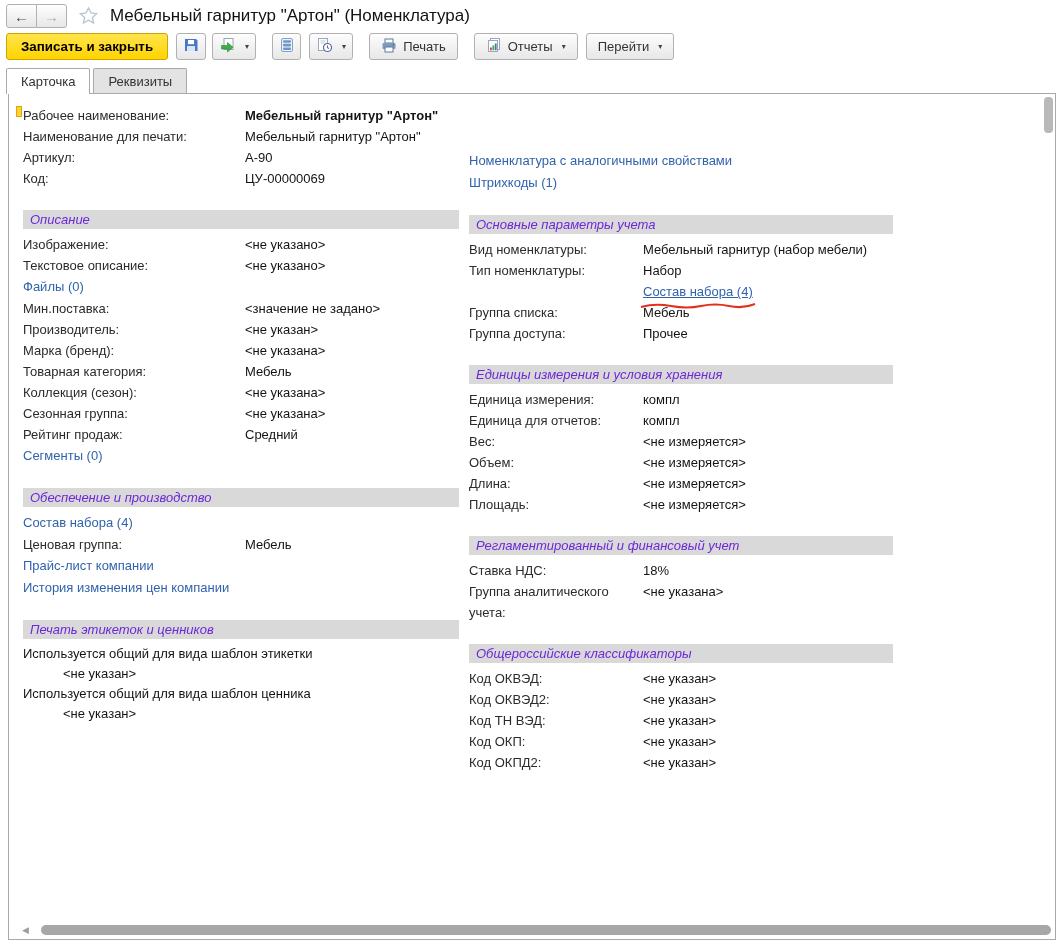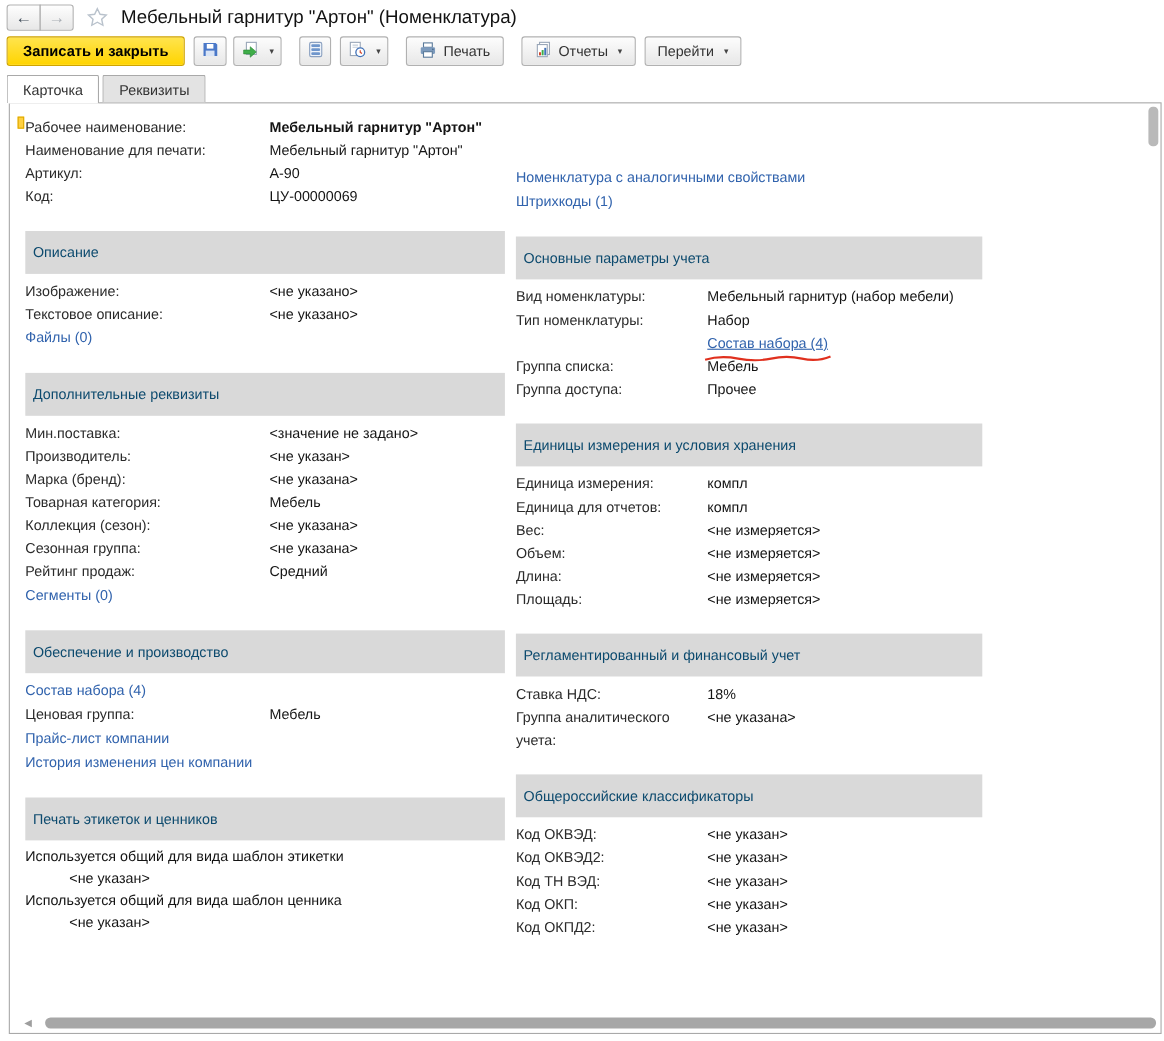--- a/index.html
+++ b/index.html
@@ -40,21 +40,21 @@
   .frow { display:flex; line-height:21px; }
   .lbl { flex:none; color:#2b2b2b; padding-right:18px; }
   .col-left  .lbl { width:222px; }
   .col-right .lbl { width:174px; }
   .val { color:#141414; }
   .val.bold { font-weight:bold; }
   a.link { color:#3163ad; text-decoration:none; cursor:pointer; }
   a.link.u { text-decoration:underline; }
   .plain { line-height:20px; color:#141414; }
   .indent { padding-left:40px; line-height:20px; color:#141414; }
-  .sec-h { background:#d9d9d9; color:#0c4a6e; padding:12px 7px; margin:21px 0 5px 0; line-height:15px; }
+  .sec-h { background:#d9d9d9; color:#6d28d9; padding:2px 7px; margin:21px 0 5px 0; line-height:15px;font-style:italic; }
   .spacer-top { height:45px; }
   .linkrow { line-height:22px; }
   .link-wrap { position:relative; display:inline-block; }
   .squiggle { position:absolute; left:-4px; bottom:-8px; }
   
   .h-scroll { position:absolute; left:13px; right:4px; bottom:3px; height:12px; display:flex; align-items:center; }
   .h-arrow { color:#9e9e9e; font-size:9px; width:12px; cursor:pointer; }
   .h-thumb { flex:1; height:10px; background:#a7a7a7; border-radius:5px; margin-left:7px; cursor:pointer; }
   .v-thumb { position:absolute; top:3px; right:2px; width:9px; height:36px; background:#b9b9b9; border-radius:4px; cursor:pointer; }
 </style>
@@ -187,21 +187,20 @@
           <span class="lbl">Изображение:</span>
           <span class="val">&lt;не указано&gt;</span>
         </div>
         <div class="frow">
           <span class="lbl">Текстовое описание:</span>
           <span class="val">&lt;не указано&gt;</span>
         </div>
         <div class="frow linkrow">
           <a class="link">Файлы (0)</a>
         </div>
-        <div class="sec-h">Дополнительные реквизиты</div>
         <div class="frow">
           <span class="lbl">Мин.поставка:</span>
           <span class="val">&lt;значение не задано&gt;</span>
         </div>
         <div class="frow">
           <span class="lbl">Производитель:</span>
           <span class="val">&lt;не указан&gt;</span>
         </div>
         <div class="frow">
           <span class="lbl">Марка (бренд):</span>

